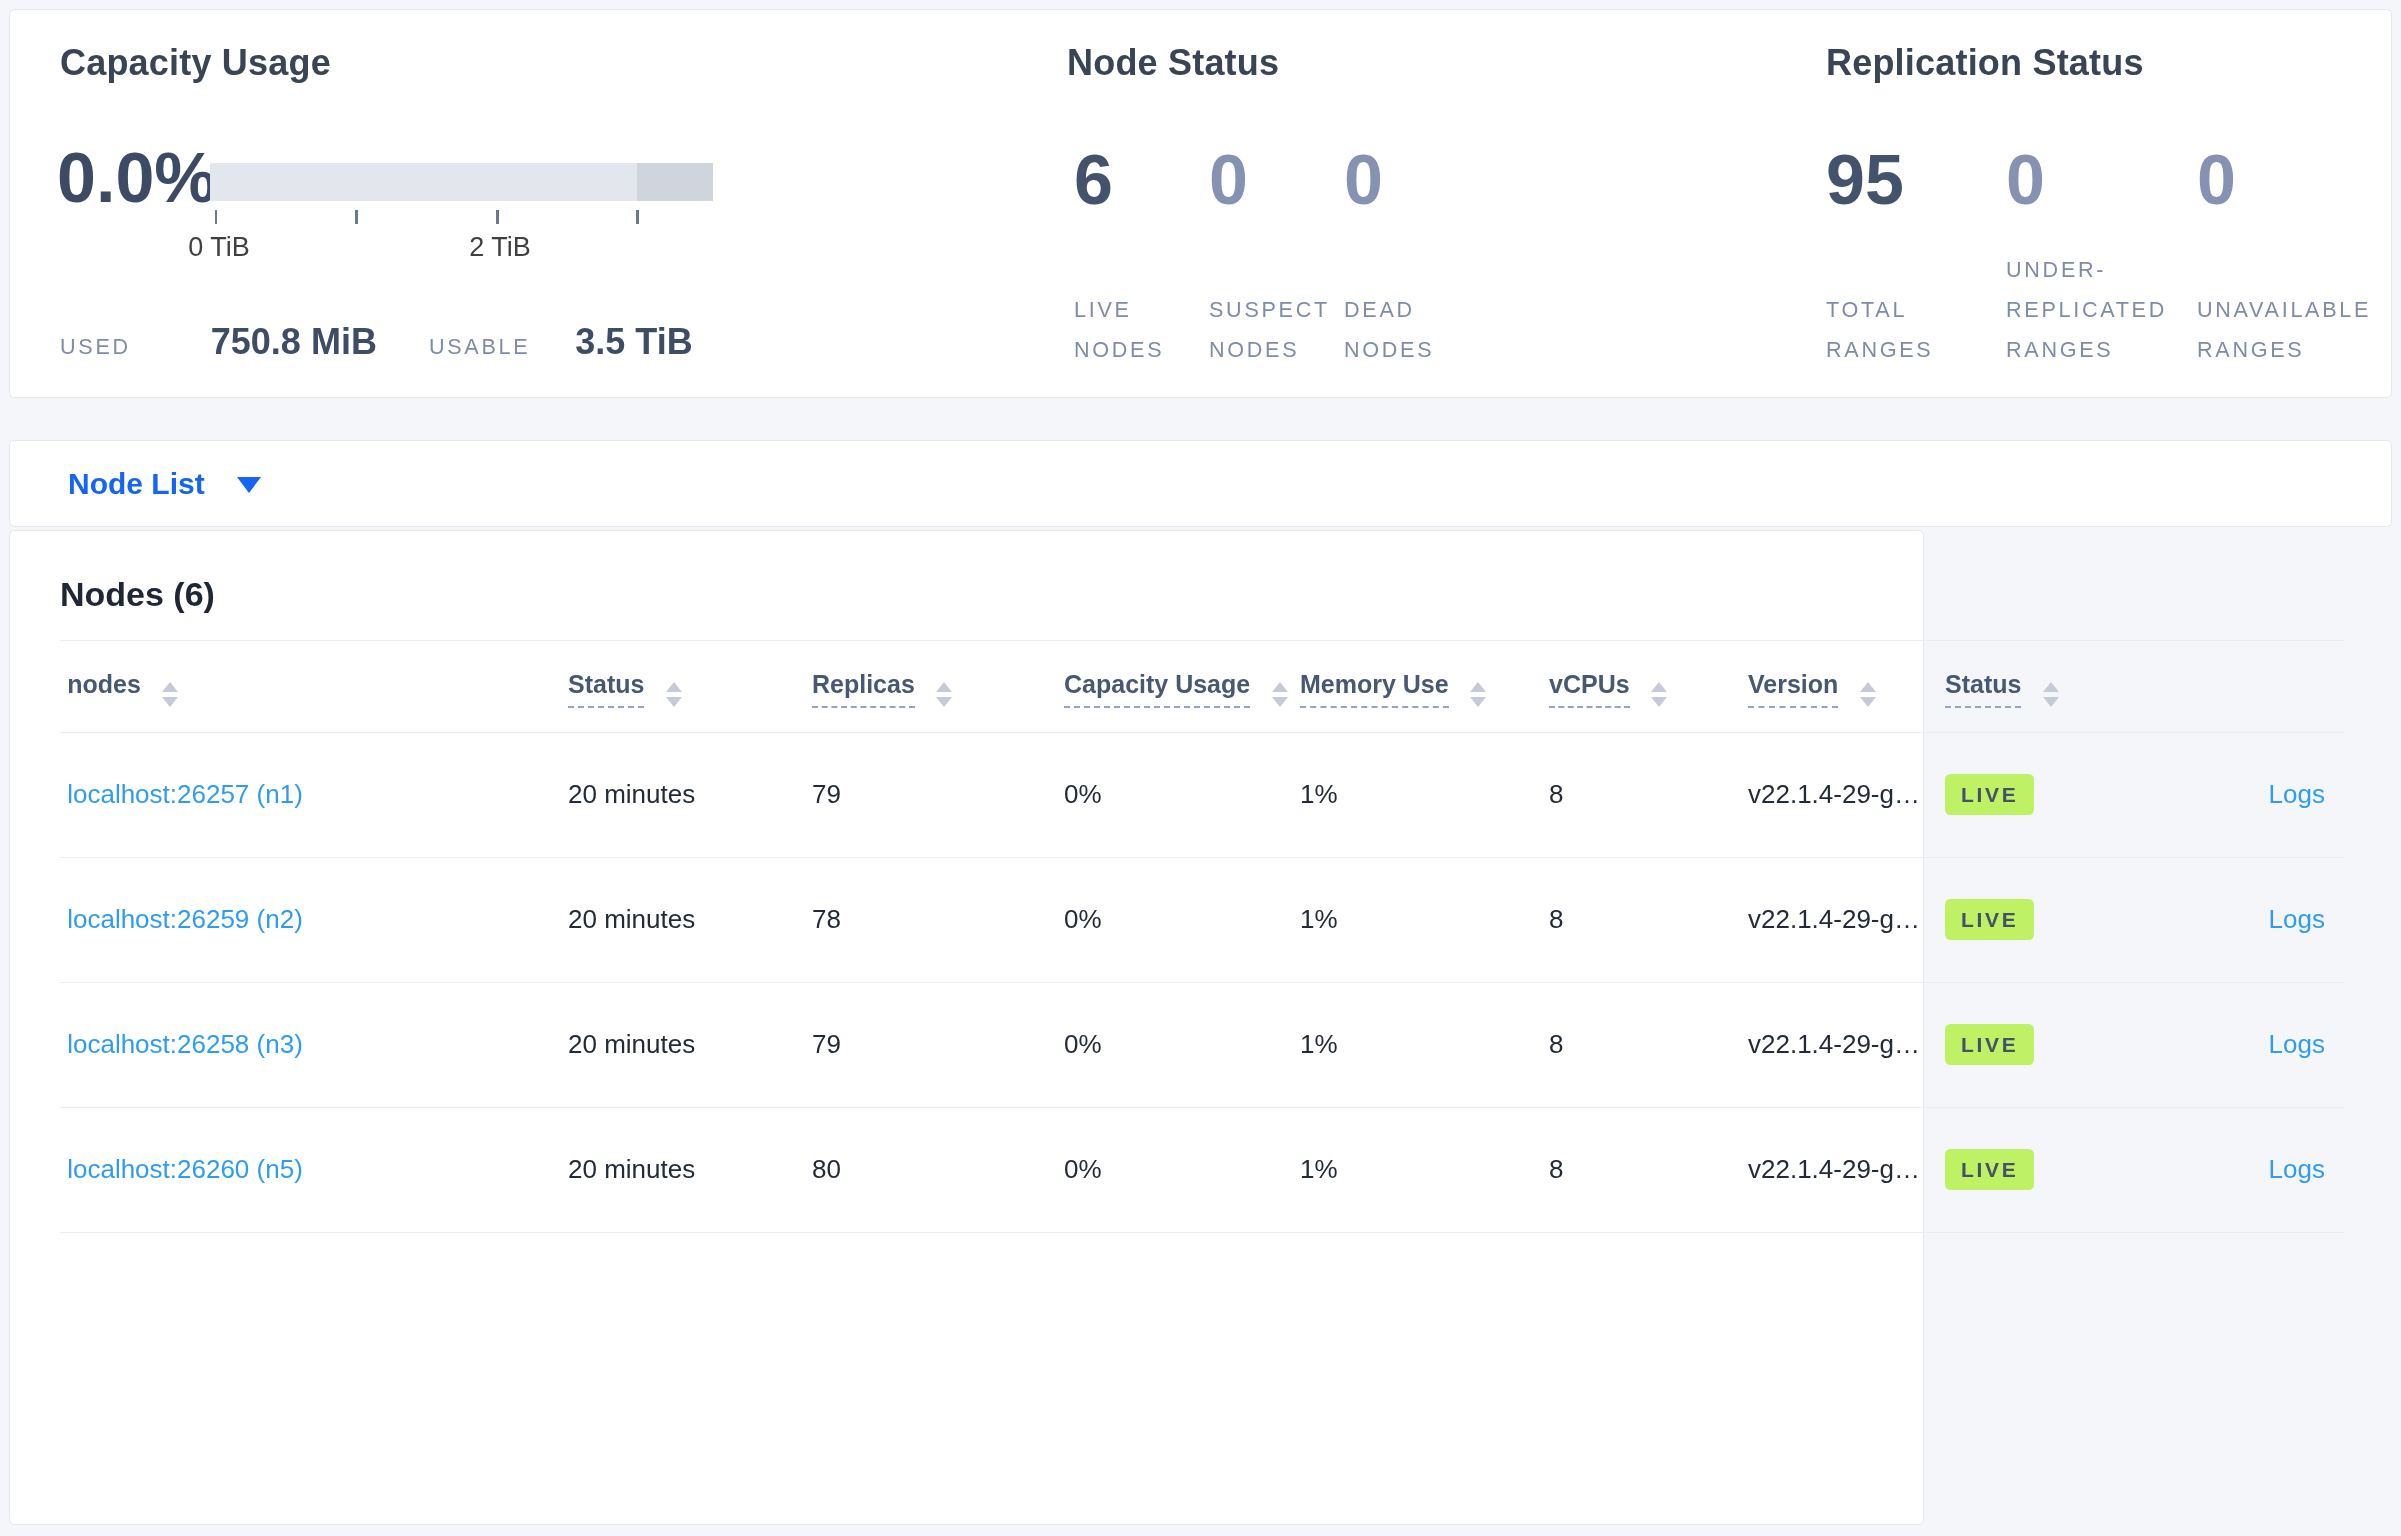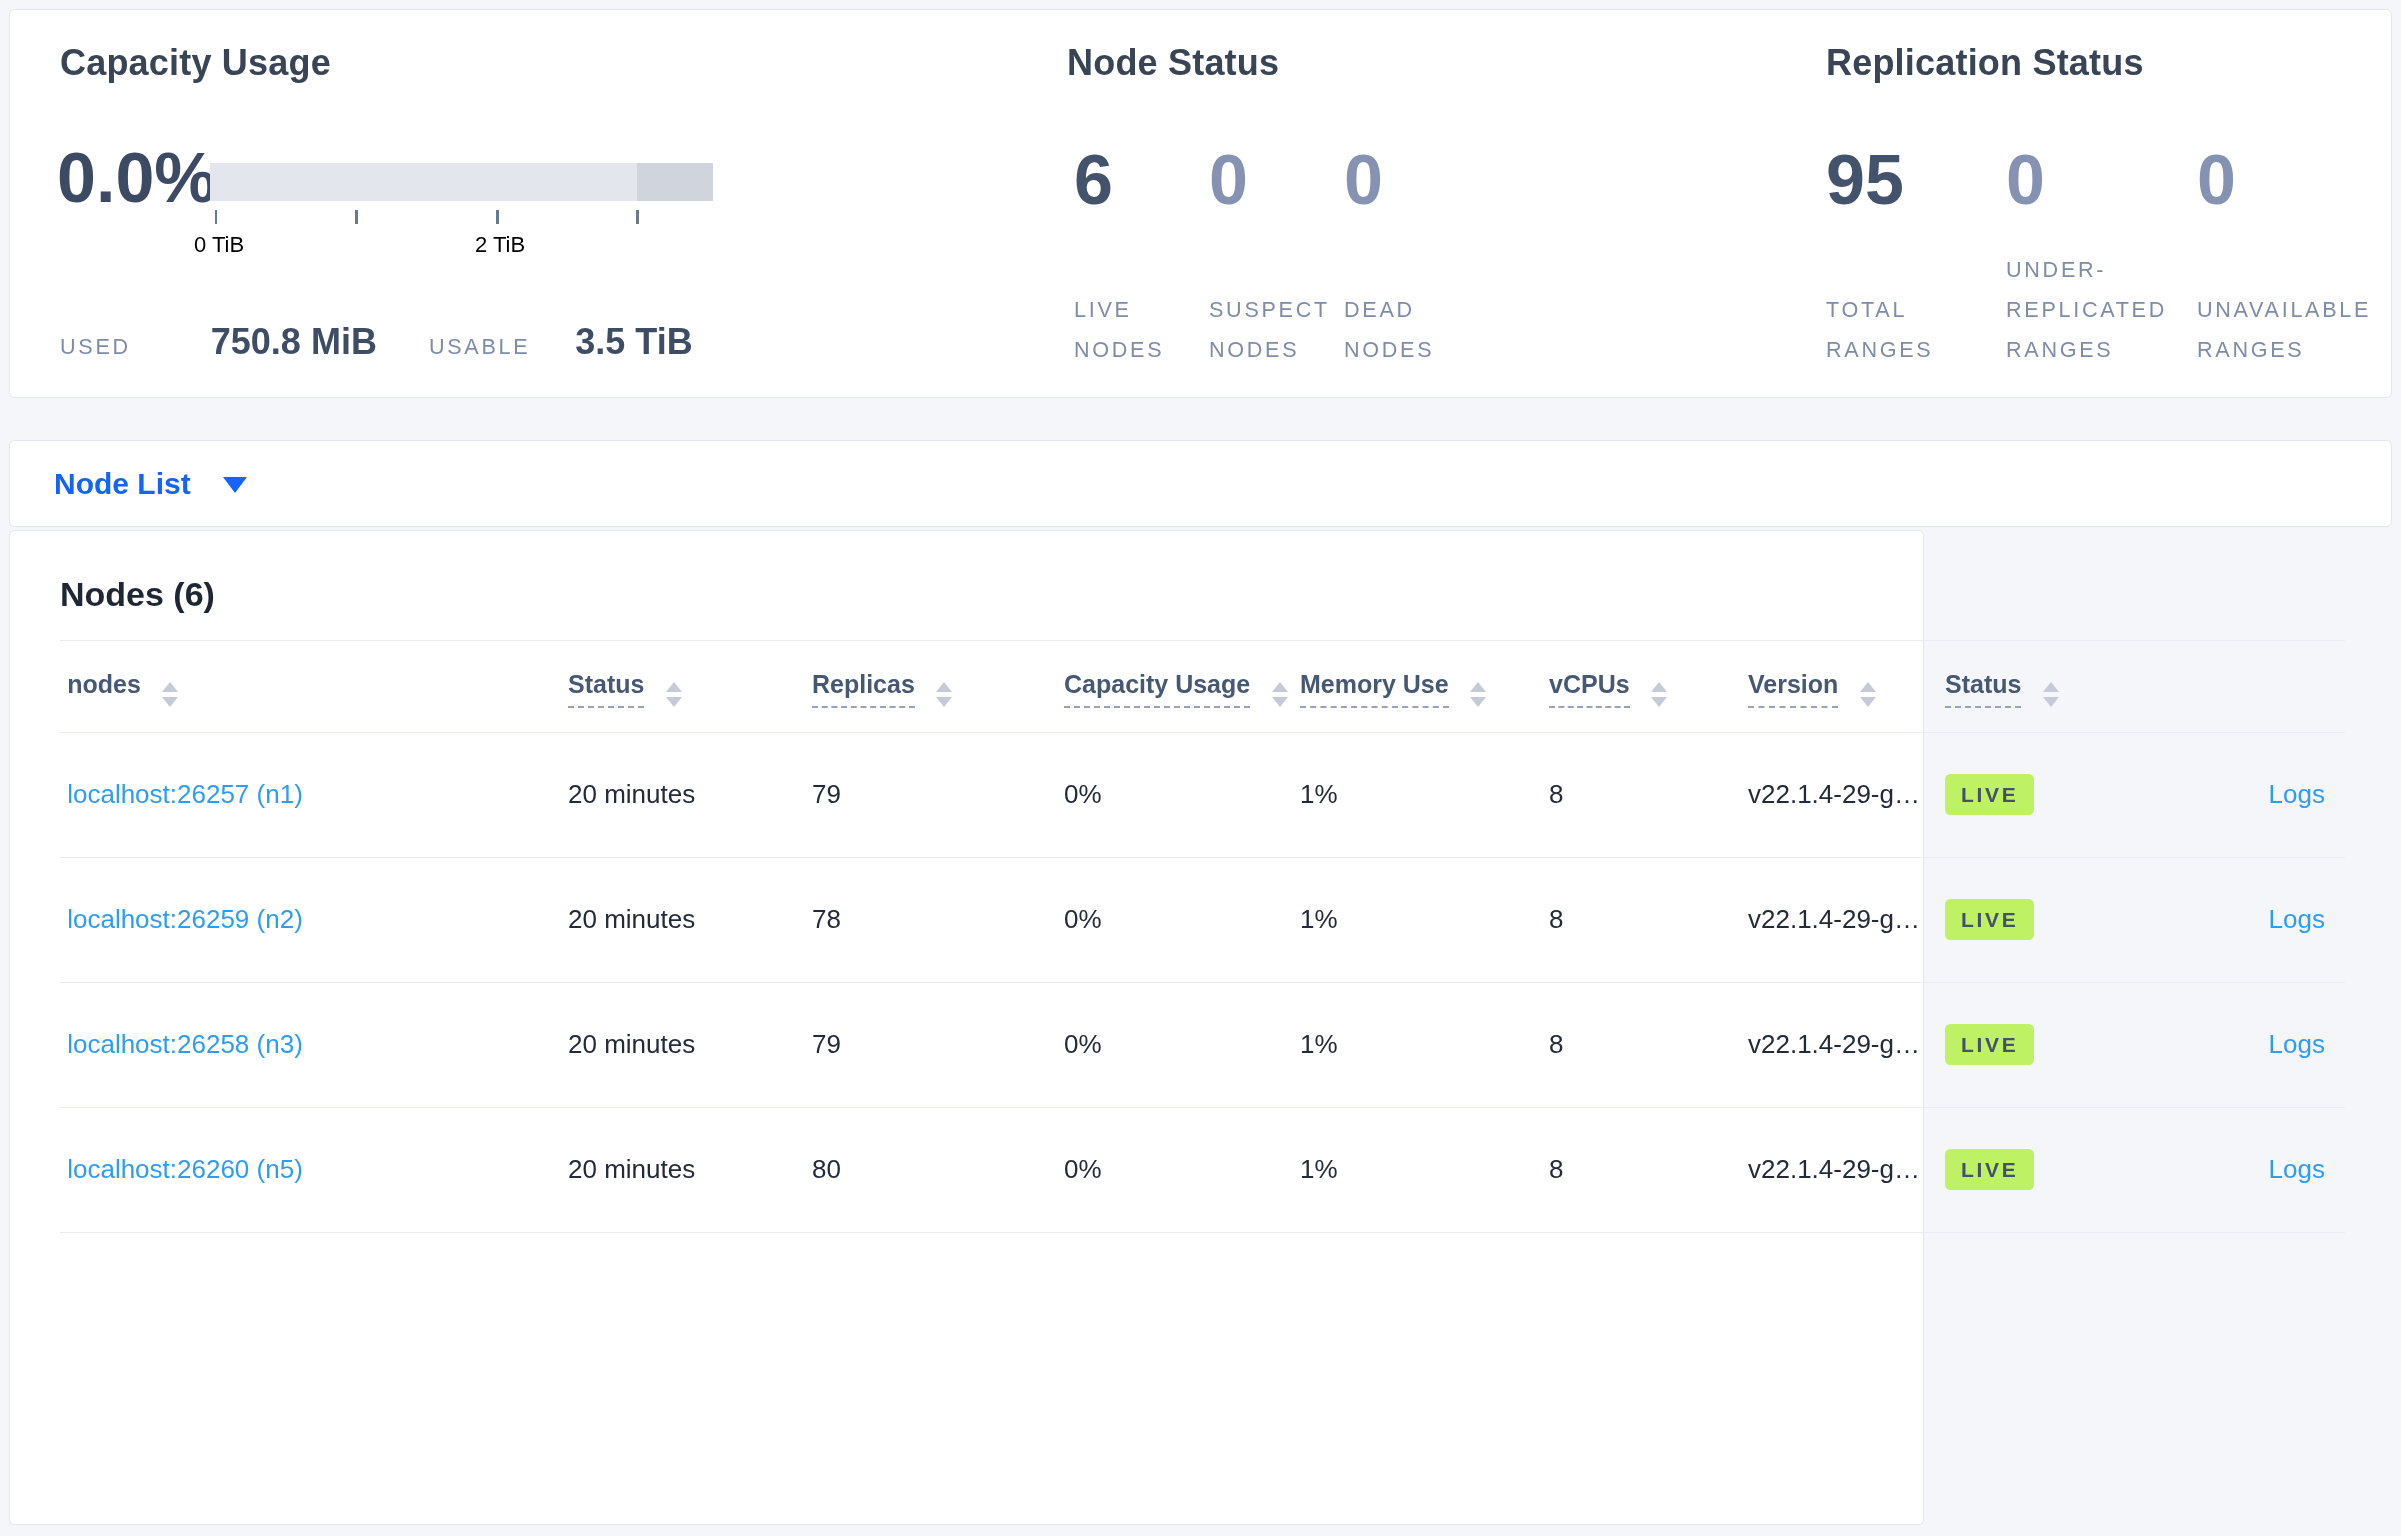--- a/index.html
+++ b/index.html
@@ -31,21 +31,21 @@
     position:absolute; left:47px; top:133px;
     font-size:70px; font-weight:700; color:#3c4b63; line-height:1;
   }
   .cap-chart { position:absolute; left:200px; top:153px; width:503px; }
   .cap-track { position:relative; height:38px; background:#e3e6ed; }
   .cap-dark  { position:absolute; right:0; top:0; height:100%; width:76px; background:#cfd4dd; }
   .cap-tick  { position:absolute; top:47px; width:2.7px; height:13.5px; background:#6a7890; }
   .tick-0 { left:4.5px; } .tick-1 { left:145px; } .tick-2 { left:286px; } .tick-3 { left:426px; }
   .cap-tick-label {
     position:absolute; top:69px; transform:translateX(-50%);
-    font-size:22px; color:#000000; white-space:nowrap;
+    font-size:27px; color:#404040; white-space:nowrap;
   }
   .tl-0 { left:9px; } .tl-1 { left:290px; }
   .cap-stats {
     position:absolute; left:50px; top:311px;
     display:flex; align-items:baseline;
   }
   .mini-label {
     font-size:21.6px; letter-spacing:2.7px; color:#7f8ca8; font-weight:400;
   }
   .mini-value {
@@ -60,21 +60,21 @@
   .stat-big { font-size:70px; font-weight:700; line-height:1; color:#8692b1; }
   .stat:first-child .stat-big { color:#44536c; }
   .stat-label {
     margin-top:auto; font-size:21.6px; letter-spacing:2.7px; color:#7f8ca8;
     line-height:1.85; text-transform:uppercase;
   }
   .w150 { width:135px; } .w180 { width:162px; } .w200 { width:180px; } .w212 { width:191px; } .w240 { width:216px; }
   .lblw130 { max-width:117px; } .lblw195 { max-width:176px; } .lblw235 { max-width:212px; }
 
   
-  .list-bar { left:9px; top:440px; width:2383px; height:87px; display:flex; align-items:center; padding-left:44px; }
+  .list-bar { left:9px; top:440px; width:2383px; height:87px; display:flex; align-items:center; padding-left:58px; }
   .dropdown {
     display:inline-flex; align-items:center; cursor:pointer;
     color:#1465f5; font-size:30px; font-weight:600;
   }
   .caret-down {
     width:0; height:0; margin-left:32px; margin-top:3.6px;
     border-left:12.6px solid transparent; border-right:12.6px solid transparent;
     border-top:16px solid #1465f5;
   }
 

